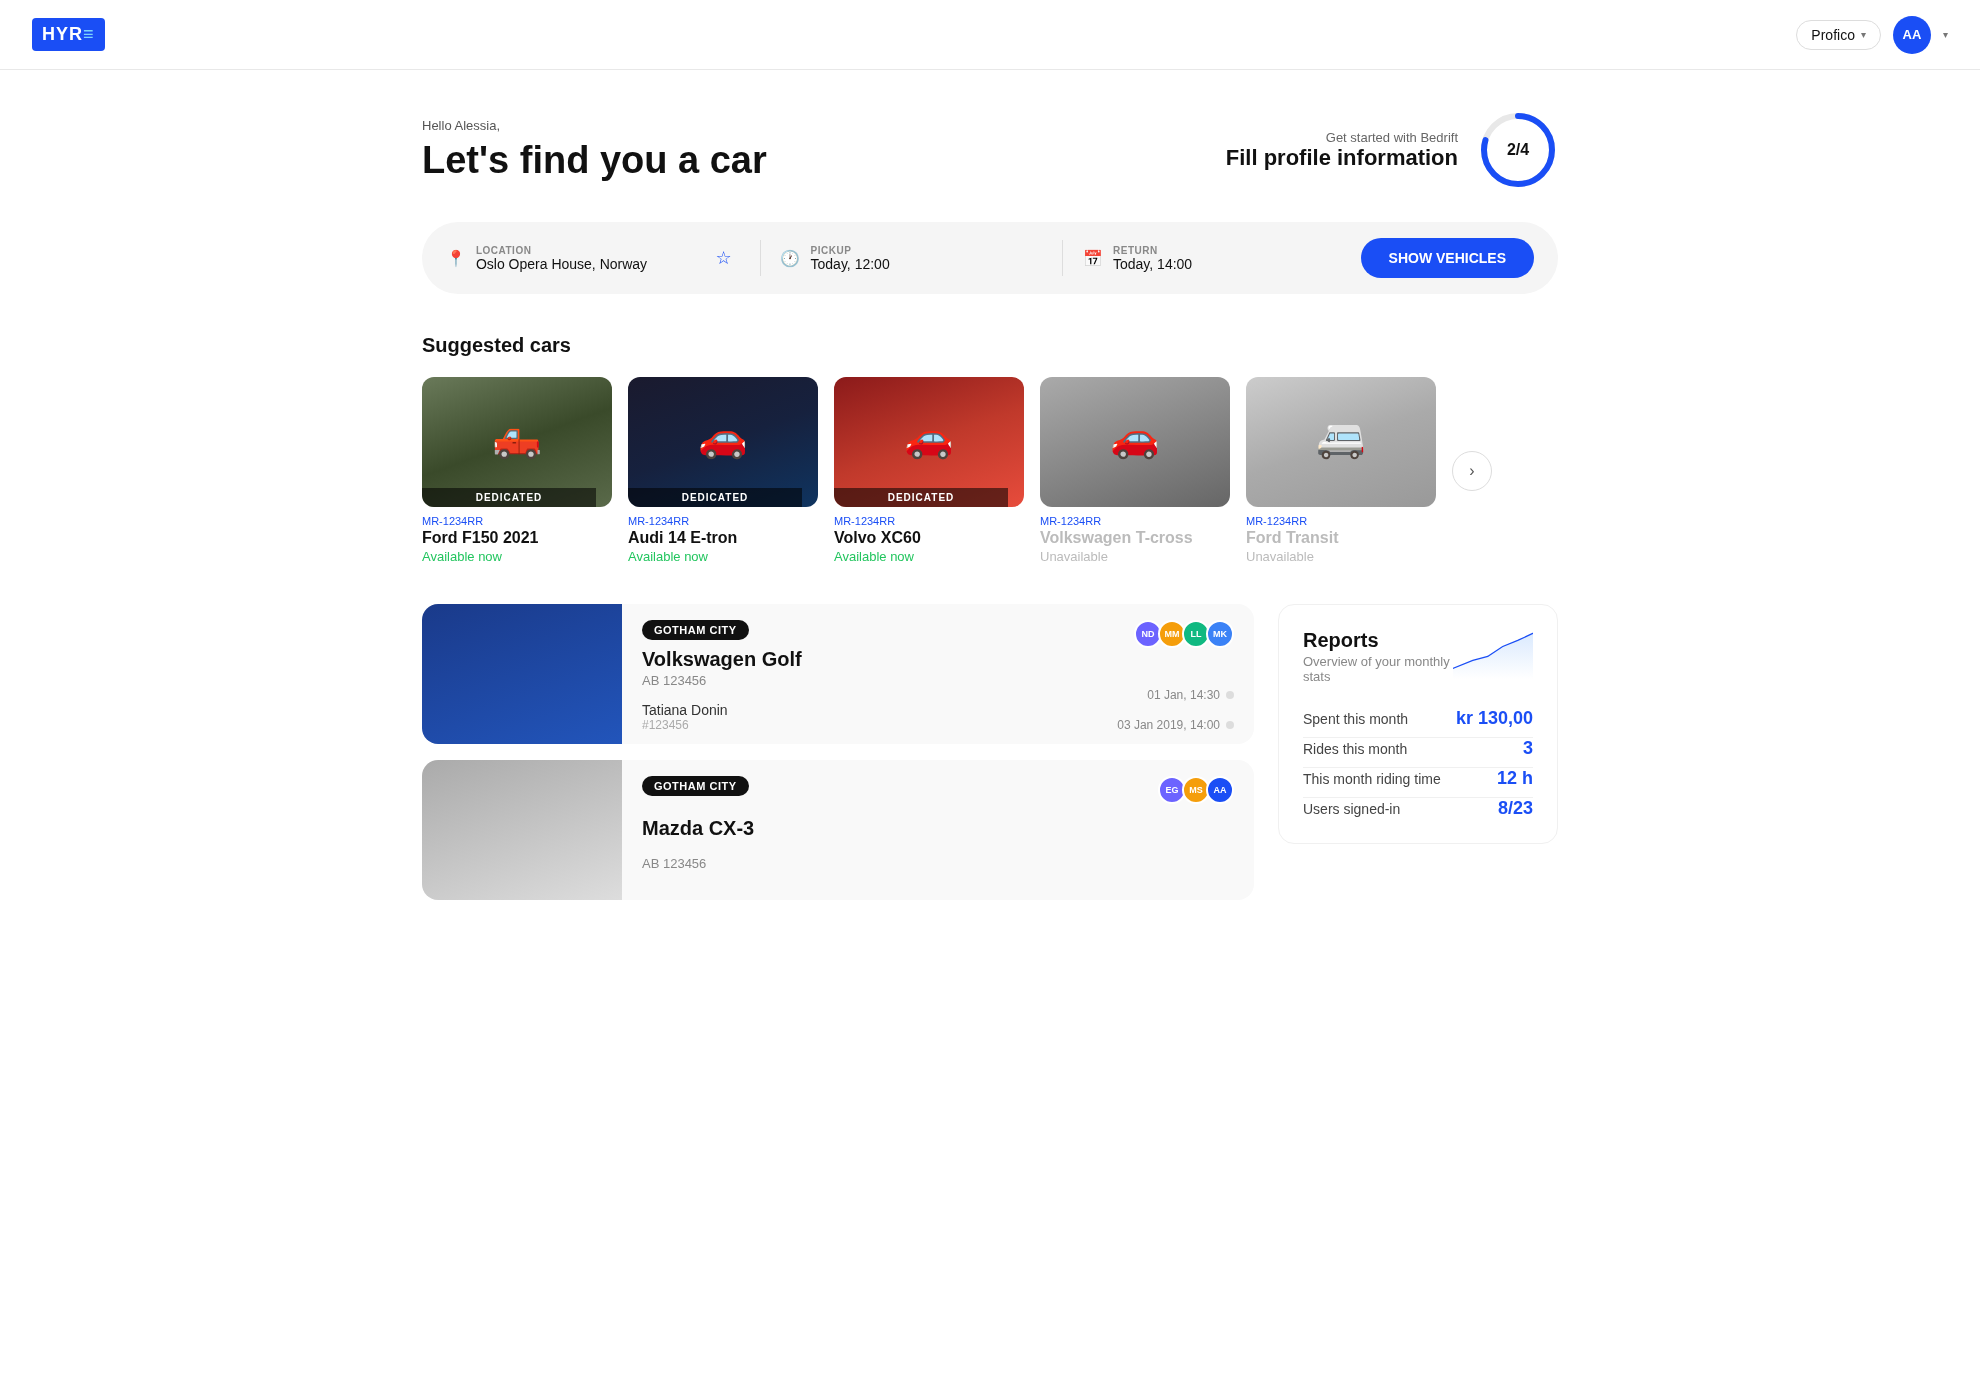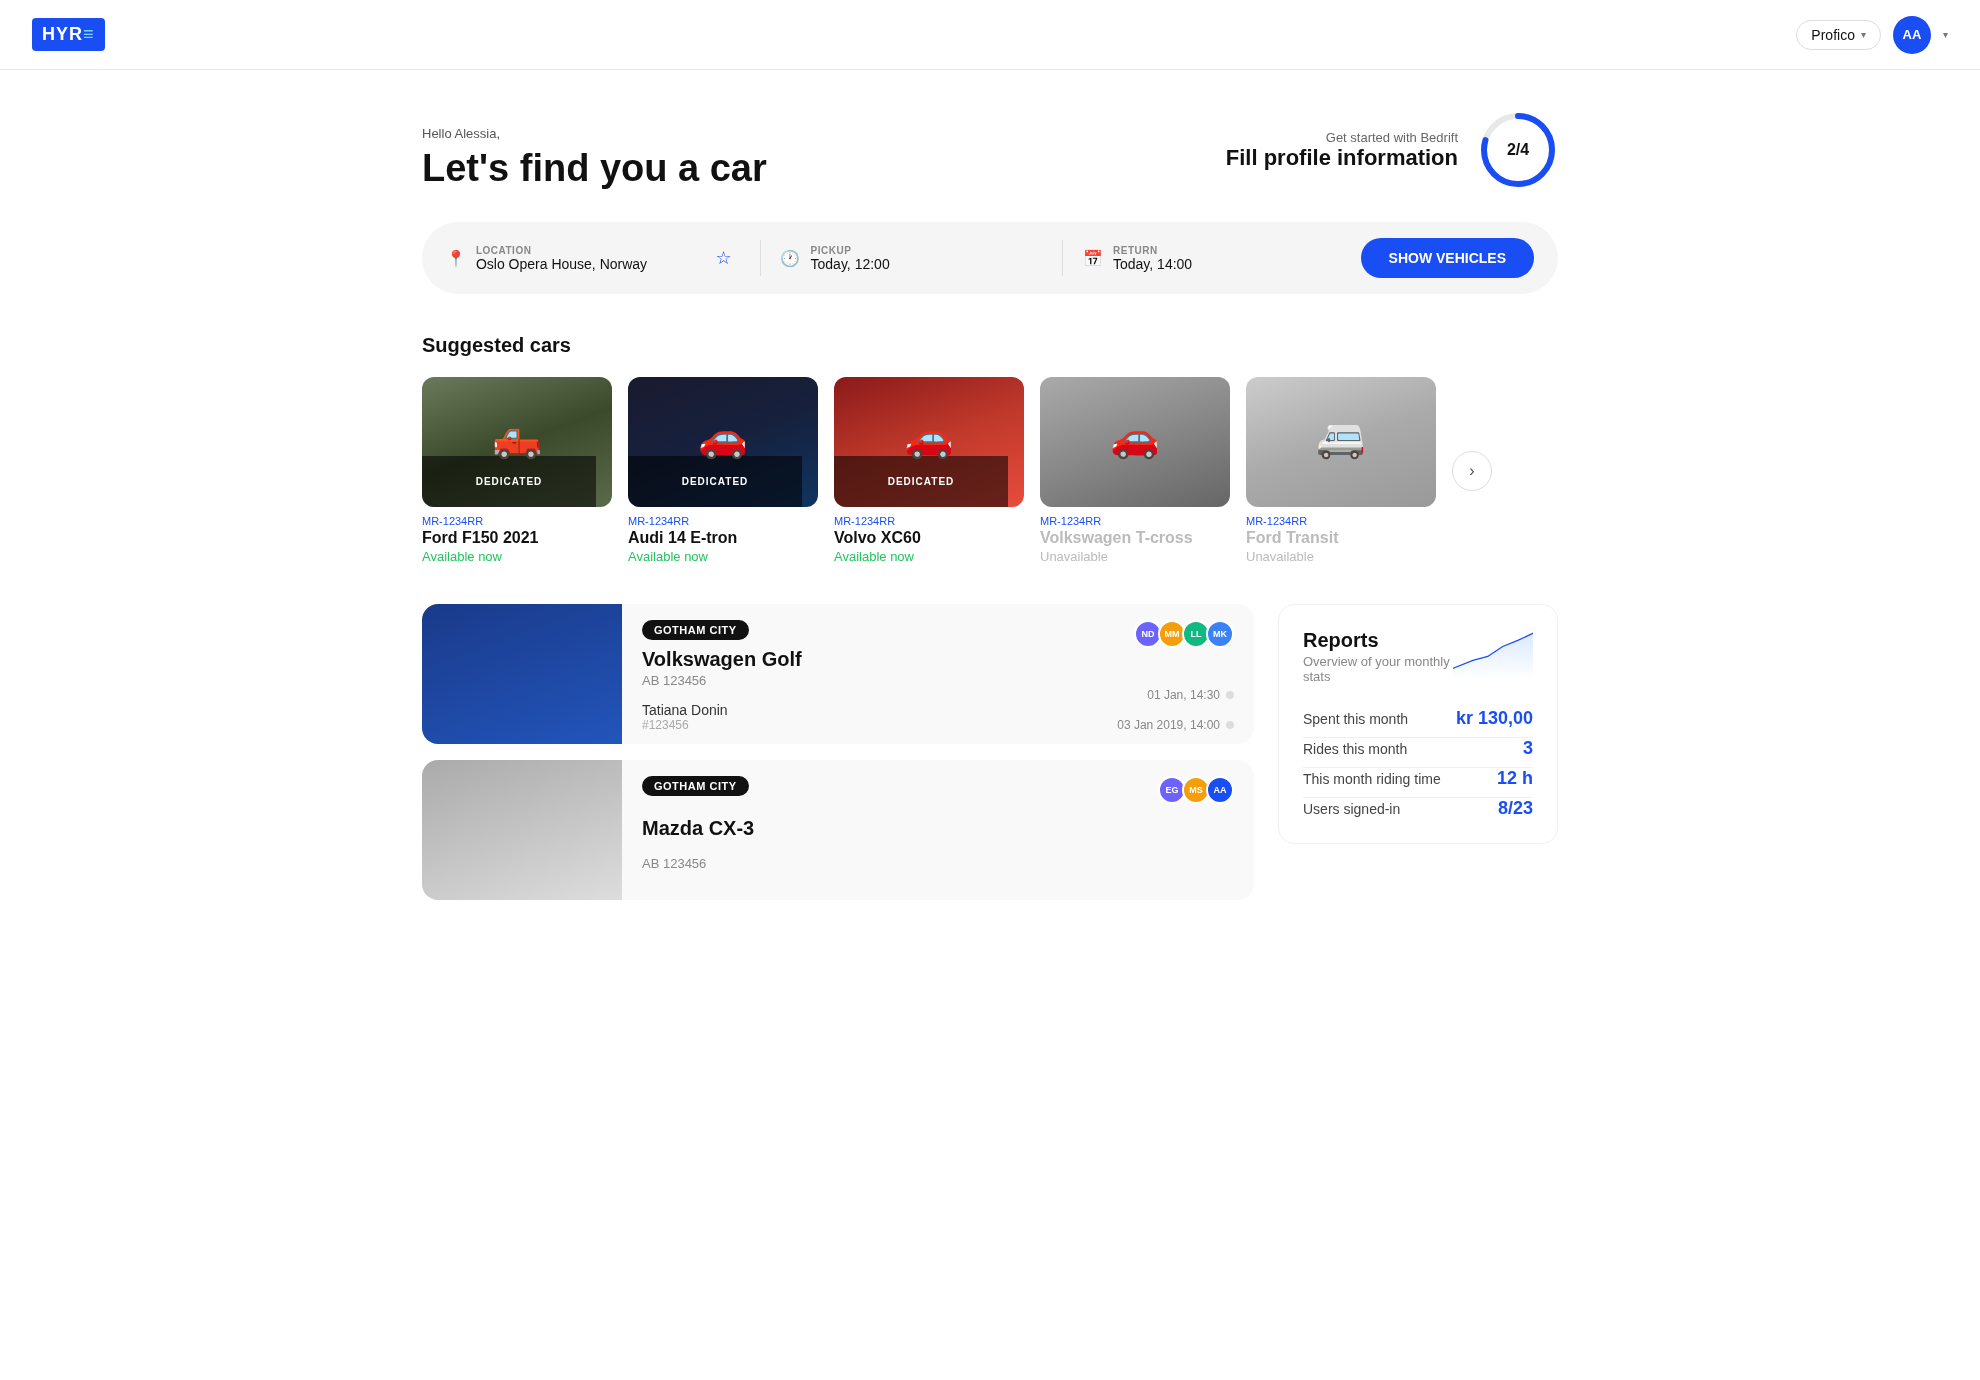--- a/index.html
+++ b/index.html
@@ -30,21 +30,21 @@
     .avatar-circle {
       background: #1a4ef5; color: #fff; border-radius: 50%; width: 38px; height: 38px;
       display: flex; align-items: center; justify-content: center; font-weight: 700; font-size: 13px;
     }
     .chevron { font-size: 10px; color: #777; }
 
     
     .main { max-width: 1200px; margin: 0 auto; padding: 40px 32px; }
 
     
-    .hero { display: flex; align-items: flex-end; justify-content: space-between; margin-bottom: 32px; }
+    .hero { display: flex; align-items: center; justify-content: space-between; margin-bottom: 32px; }
     .hero-left h2 { font-size: 13px; color: #555; font-weight: 400; margin-bottom: 6px; }
     .hero-left h1 { font-size: 38px; font-weight: 800; color: #111; }
     .hero-right { display: flex; align-items: center; gap: 20px; }
     .hero-right-text { text-align: right; }
     .hero-right-text .sub { font-size: 13px; color: #666; }
     .hero-right-text .main-label { font-size: 22px; font-weight: 700; color: #111; }
     .progress-ring { position: relative; width: 80px; height: 80px; }
     .progress-ring svg { transform: rotate(-90deg); }
     .progress-ring .ring-bg { fill: none; stroke: #e8e8e8; stroke-width: 6; }
     .progress-ring .ring-fill { fill: none; stroke: #1a4ef5; stroke-width: 6; stroke-dasharray: 226; stroke-dashoffset: 56; stroke-linecap: round; }
@@ -68,21 +68,21 @@
       padding: 12px 28px; font-size: 14px; font-weight: 700; cursor: pointer; white-space: nowrap; margin-left: 16px;
     }
 
     
     .section-title { font-size: 20px; font-weight: 700; margin-bottom: 20px; }
     .cars-row { display: flex; gap: 16px; align-items: center; position: relative; margin-bottom: 40px; }
     .car-card { flex: 0 0 190px; cursor: pointer; }
     .car-img-wrap { position: relative; border-radius: 12px; overflow: hidden; height: 130px; background: #ddd; }
     .dedicated-badge {
       position: absolute; bottom: 0; left: 0; right: 16px; background: rgba(0,0,0,0.55);
-      color: #fff; font-size: 10px; font-weight: 700; text-align: center; padding: 20px 0; letter-spacing: 1px;
+      color: #fff; font-size: 10px; font-weight: 700; text-align: center; padding: 4px 0; letter-spacing: 1px;
     }
     .car-id { font-size: 11px; color: #1a4ef5; margin-top: 8px; }
     .car-name { font-size: 16px; font-weight: 700; color: #111; margin: 2px 0; }
     .car-name.unavailable { color: #bbb; }
     .car-status-available { color: #22c55e; font-size: 13px; font-weight: 500; }
     .car-status-unavailable { color: #bbb; font-size: 13px; }
     .carousel-btn {
       width: 40px; height: 40px; border-radius: 50%; border: 1px solid #ddd;
       background: #fff; display: flex; align-items: center; justify-content: center;
       cursor: pointer; font-size: 16px; color: #555; flex-shrink: 0;

